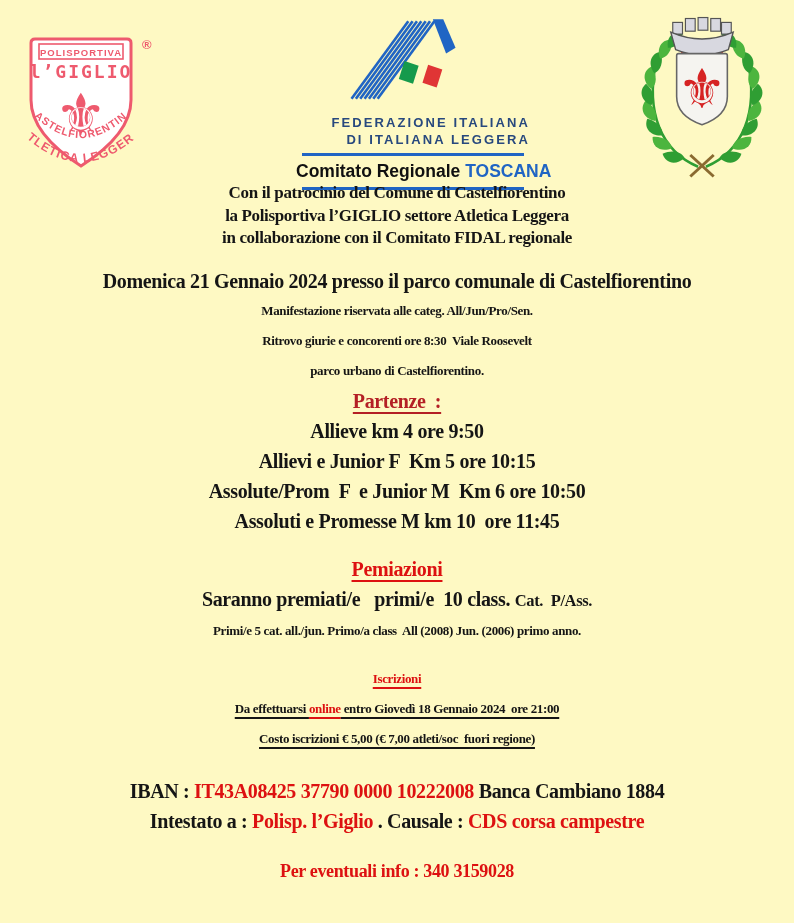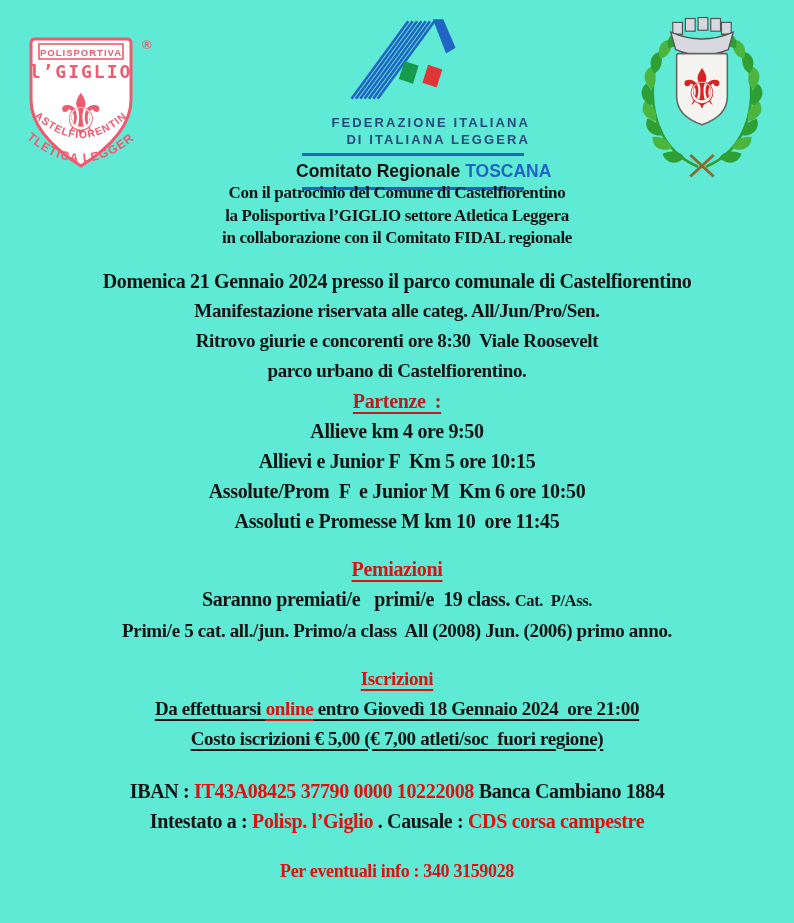--- a/index.html
+++ b/index.html
@@ -1,35 +1,35 @@
 <!DOCTYPE html>
 <html style="--text-black: #151515; --dark-red: #b42025; --bright-red: #dd1111; --giglio-pink: #ee5a6e; --fidal-blue: #2065c4; --fidal-text-blue: #28497e; --flag-green: #169a4c; --flag-red: #e03535; --wreath-green: #2f9e33; --wreath-green-light: #4cb53e; --crest-red: #d62323; --crown-grey: #d8d8e0;"><head>
 <meta charset="utf-8">
 <style>
   html,body{margin:0;padding:0;background:#fff;}
   .page{
-    position:relative;width:794px;height:923px;margin:0 auto;background:#5eead4;
+    position:relative;width:794px;height:923px;margin:0 auto;background:#fef9c3;
     font-family:"Liberation Sans",sans-serif;font-weight:700;color:var(--text-black,#151515);
     overflow:hidden;
   }
   
   .logo-left{position:absolute;left:20px;top:32px;width:140px;height:160px;}
   .logo-center{position:absolute;left:50%;top:8px;transform:translateX(-50%);width:234px;text-align:right;margin-left:16px;}
   .logo-right{position:absolute;right:14px;top:6px;width:156px;height:182px;}
   .fidal-mark{display:block;margin:0 auto 2px auto;}
   .fidal-fed{color:var(--fidal-text-blue,#28497e);font-size:13px;line-height:17px;letter-spacing:2.1px;white-space:pre;}
   .fidal-rule{height:3px;background:var(--fidal-blue,#2b6fc0);margin:5px 6px 4px 6px;}
   .fidal-com{font-size:17.5px;line-height:22px;color:#101010;white-space:pre;}
   .fidal-com .toscana{color:var(--fidal-blue,#1f63c8);}
   
   .content{position:absolute;top:182px;left:0;width:794px;font-family:Liberation Serif, serif;}
   .ln{margin:0;text-align:center;white-space:pre-wrap;letter-spacing:-0.35px;}
   .ln span{white-space:pre-wrap;}
   .sz17{font-size:17px;line-height:22.5px;}
-  .sz19{font-size:19px;line-height:30px;}
+  .sz19{font-size:13px;line-height:30px;}
   .sz20{font-size:20px;line-height:30px;}
   .sz21{font-size:21px;line-height:30px;}
   .redd{color:var(--dark-red,#b42025);}
   .redb{color:var(--bright-red,#dd1111);}
   .u{text-decoration:underline;text-decoration-thickness:2px;text-underline-offset:3.5px;}
   .small{font-size:16.5px;}
   .gap16{margin-top:16px;}
   .gap18{margin-top:18px;}
   .gap22{margin-top:22px;}
   .gap20{margin-top:20px;}
@@ -125,21 +125,21 @@
     <p class="ln sz19">Ritrovo giurie e concorenti ore 8:30  Viale Roosevelt</p>
     <p class="ln sz19">parco urbano di Castelfiorentino.</p>
 
     <p class="ln sz20"><span class="redd u">Partenze  :</span></p>
     <p class="ln sz20">Allieve km 4 ore 9:50</p>
     <p class="ln sz20">Allievi e Junior F  Km 5 ore 10:15</p>
     <p class="ln sz20">Assolute/Prom  F  e Junior M  Km 6 ore 10:50</p>
     <p class="ln sz20">Assoluti e Promesse M km 10  ore 11:45</p>
 
     <p class="ln sz20 gap18"><span class="redb u">Pemiazioni</span></p>
-    <p class="ln sz20"><span>Saranno premiati/e   primi/e  19 class. </span><span class="small">Cat.  P/Ass.</span></p>
+    <p class="ln sz20"><span>Saranno premiati/e   primi/e  10 class. </span><span class="small">Cat.  P/Ass.</span></p>
     <p class="ln sz19">Primi/e 5 cat. all./jun. Primo/a class  All (2008) Jun. (2006) primo anno.</p>
 
     <p class="ln sz19 gap18"><span class="redb u">Iscrizioni</span></p>
     <p class="ln sz19"><span class="u">Da effettuarsi </span><span class="redb u">online</span><span class="u"> entro Giovedì 18 Gennaio 2024  ore 21:00</span></p>
     <p class="ln sz19"><span class="u">Costo iscrizioni € 5,00 (€ 7,00 atleti/soc  fuori regione)</span></p>
 
     <p class="ln sz20 gap22"><span>IBAN : </span><span class="redb">IT43A08425 37790 0000 10222008</span><span> Banca Cambiano 1884</span></p>
     <p class="ln sz20"><span>Intestato a : </span><span class="redb">Polisp. l’Giglio</span><span> . Causale : </span><span class="redb">CDS corsa campestre</span></p>
 
     <p class="ln sz18 gap20 redb">Per eventuali info : 340 3159028</p>

